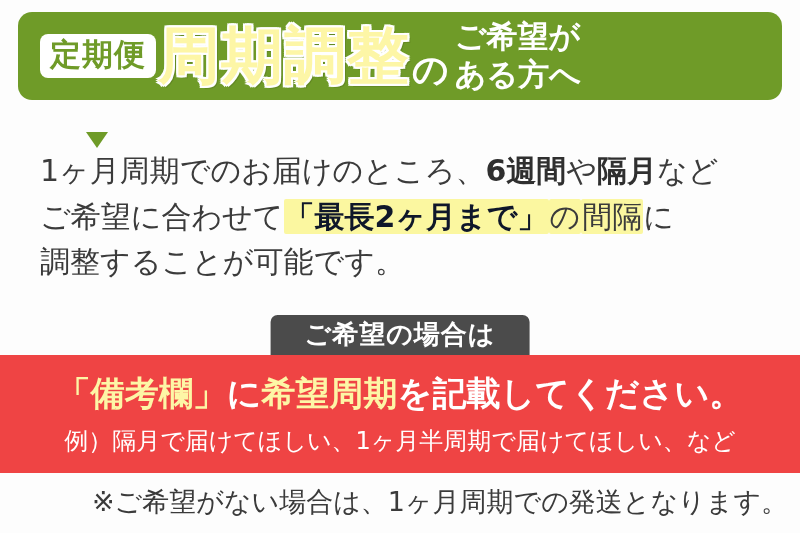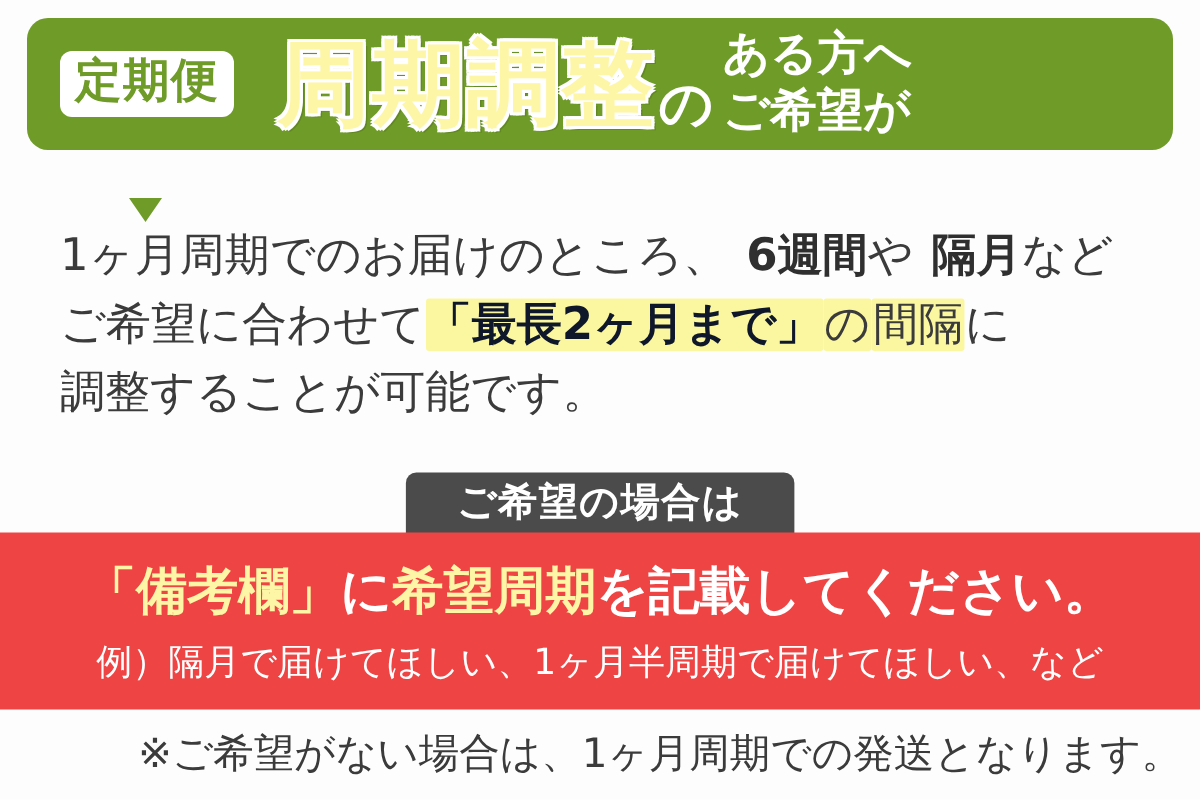--- a/index.html
+++ b/index.html
@@ -64,21 +64,21 @@
     padding: 5px 10px 8px 10px;
     line-height: 1;
     font-family: "DejaVu Sans", sans-serif;
   }
   .banner-main {
     flex: 0 0 auto;
     color: #fdf6a6;
     font-size: 62px;
     font-weight: bold;
     line-height: 1;
-    margin-left: 29px;
+    margin-left: 2px;
     letter-spacing: 1px;
     font-family: "DejaVu Sans", sans-serif;
     text-shadow:
       2px 0 0 #ffffff, -2px 0 0 #ffffff, 0 2px 0 #ffffff, 0 -2px 0 #ffffff,
       2px 2px 0 #ffffff, -2px 2px 0 #ffffff, 2px -2px 0 #ffffff, -2px -2px 0 #ffffff,
       3px 3px 0 rgba(60,80,20,0.25);
   }
   .banner-no {
     flex: 0 0 auto;
     color: #ffffff;
@@ -116,21 +116,20 @@
     font-family: "DejaVu Sans", sans-serif;
     letter-spacing: 0px;
   }
   .body-text .ln {
     display: block;
     white-space: nowrap;
   }
   .strong {
     color: #2f2f2f;
     font-weight: bold;
-    margin-left: 12px;
   }
   .hl {
     background: #fbf7a0;
     color: #0f172a;
     font-weight: bold;
     padding: 0 1px;
     border-radius: 2px;
   }
   .hl-plain {
     background: #fbf7a0;
@@ -213,22 +212,22 @@
 <div class="page">
 
   <div class="banner-wrap">
     <div class="banner"></div>
     <div class="banner-tail"></div>
     <div class="banner-inner">
       <div class="pill">定期便</div>
       <div class="banner-main">周期調整</div>
       <div class="banner-no">の</div>
       <div class="banner-right">
+        <span>ご希望が</span>
         <span>ある方へ</span>
-        <span>ご希望が</span>
       </div>
     </div>
   </div>
 
   <div class="body-text">
     <span class="ln"><span>1ヶ月周期でのお届けのところ、</span><span class="strong">6週間</span><span>や</span><span class="strong">隔月</span><span>など</span></span>
     <span class="ln"><span>ご希望に合わせて</span><span class="hl">「最長2ヶ月まで」</span><span class="hl-plain">の</span><span class="hl-plain">間隔</span><span>に</span></span>
     <span class="ln">調整することが可能です。</span>
   </div>
 

